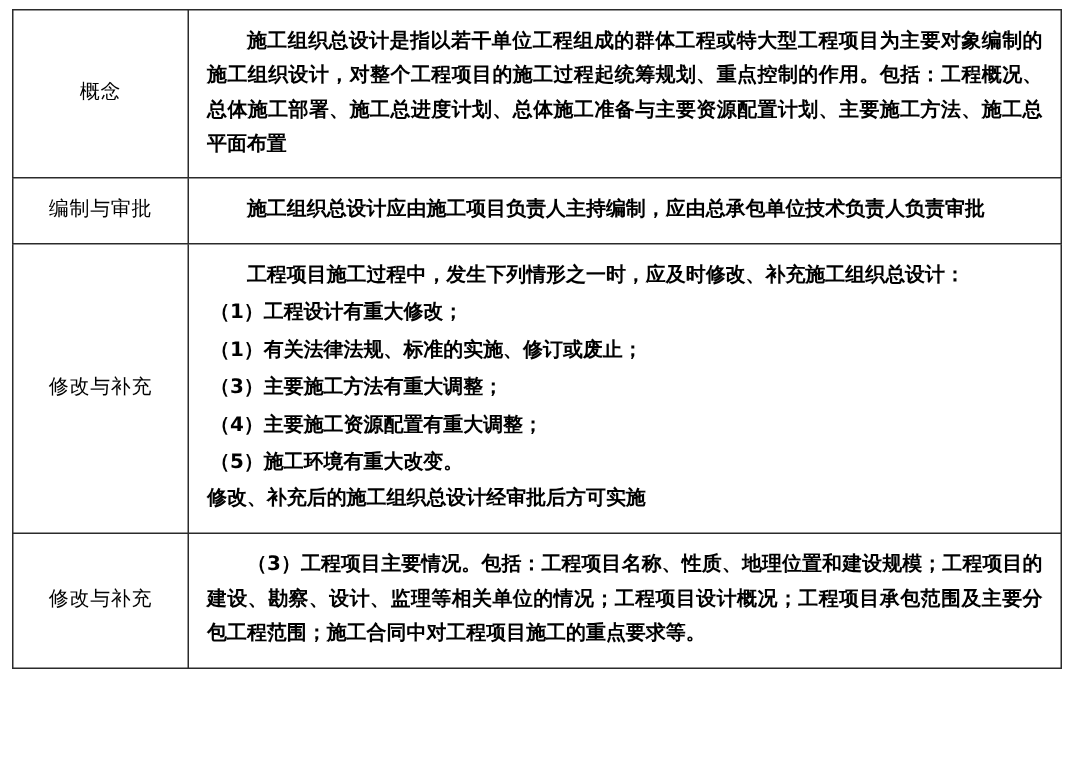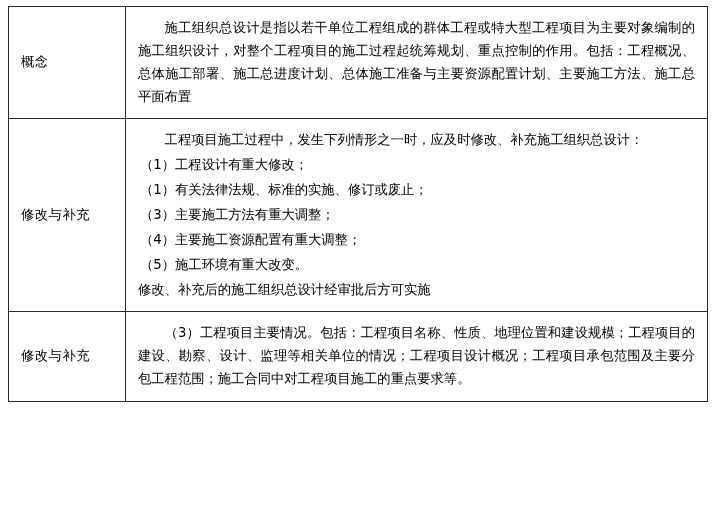--- a/index.html
+++ b/index.html
@@ -22,28 +22,30 @@
   }
   #doc-table td {
     border: 1px solid #2b2b2b;
     vertical-align: middle;
     padding: 10px 12px 10px 12px;
     font-size: 13.3px;
     line-height: 1.72;
   }
   td.label-cell {
     width: 92px;
+    text-align: center;
     vertical-align: middle;
     padding: 10px 4px;
     letter-spacing: 0.5px;
   }
   td.body-cell {
     text-align: justify;
     text-justify: inter-ideograph;
     vertical-align: middle;
+    font-weight: bold;
   }
   .para-indent {
     text-indent: 2em;
     margin: 0;
   }
   .para {
     margin: 0;
   }
   .list-line {
     margin: 2px;
@@ -57,20 +59,26 @@
 <table id="doc-table">
   <tbody>
 
     <tr class="row-concept">
       <td class="label-cell">概念</td>
       <td class="body-cell">
         <p class="para-indent">施工组织总设计是指以若干单位工程组成的群体工程或特大型工程项目为主要对象编制的施工组织设计，对整个工程项目的施工过程起统筹规划、重点控制的作用。包括：工程概况、总体施工部署、施工总进度计划、总体施工准备与主要资源配置计划、主要施工方法、施工总平面布置</p>
       </td>
     </tr>
 
+    <tr>
+      <td class="label-cell">编制与审批</td>
+      <td class="body-cell">
+        <p class="para-indent">施工组织总设计应由施工项目负责人主持编制，应由总承包单位技术负责人负责审批</p>
+      </td>
+    </tr>
 
     <tr>
       <td class="label-cell">修改与补充</td>
       <td class="body-cell">
         <p class="para-indent">工程项目施工过程中，发生下列情形之一时，应及时修改、补充施工组织总设计：</p>
         <p class="list-line">（1）工程设计有重大修改；</p>
         <p class="list-line">（1）有关法律法规、标准的实施、修订或废止；</p>
         <p class="list-line">（3）主要施工方法有重大调整；</p>
         <p class="list-line">（4）主要施工资源配置有重大调整；</p>
         <p class="list-line">（5）施工环境有重大改变。</p>

